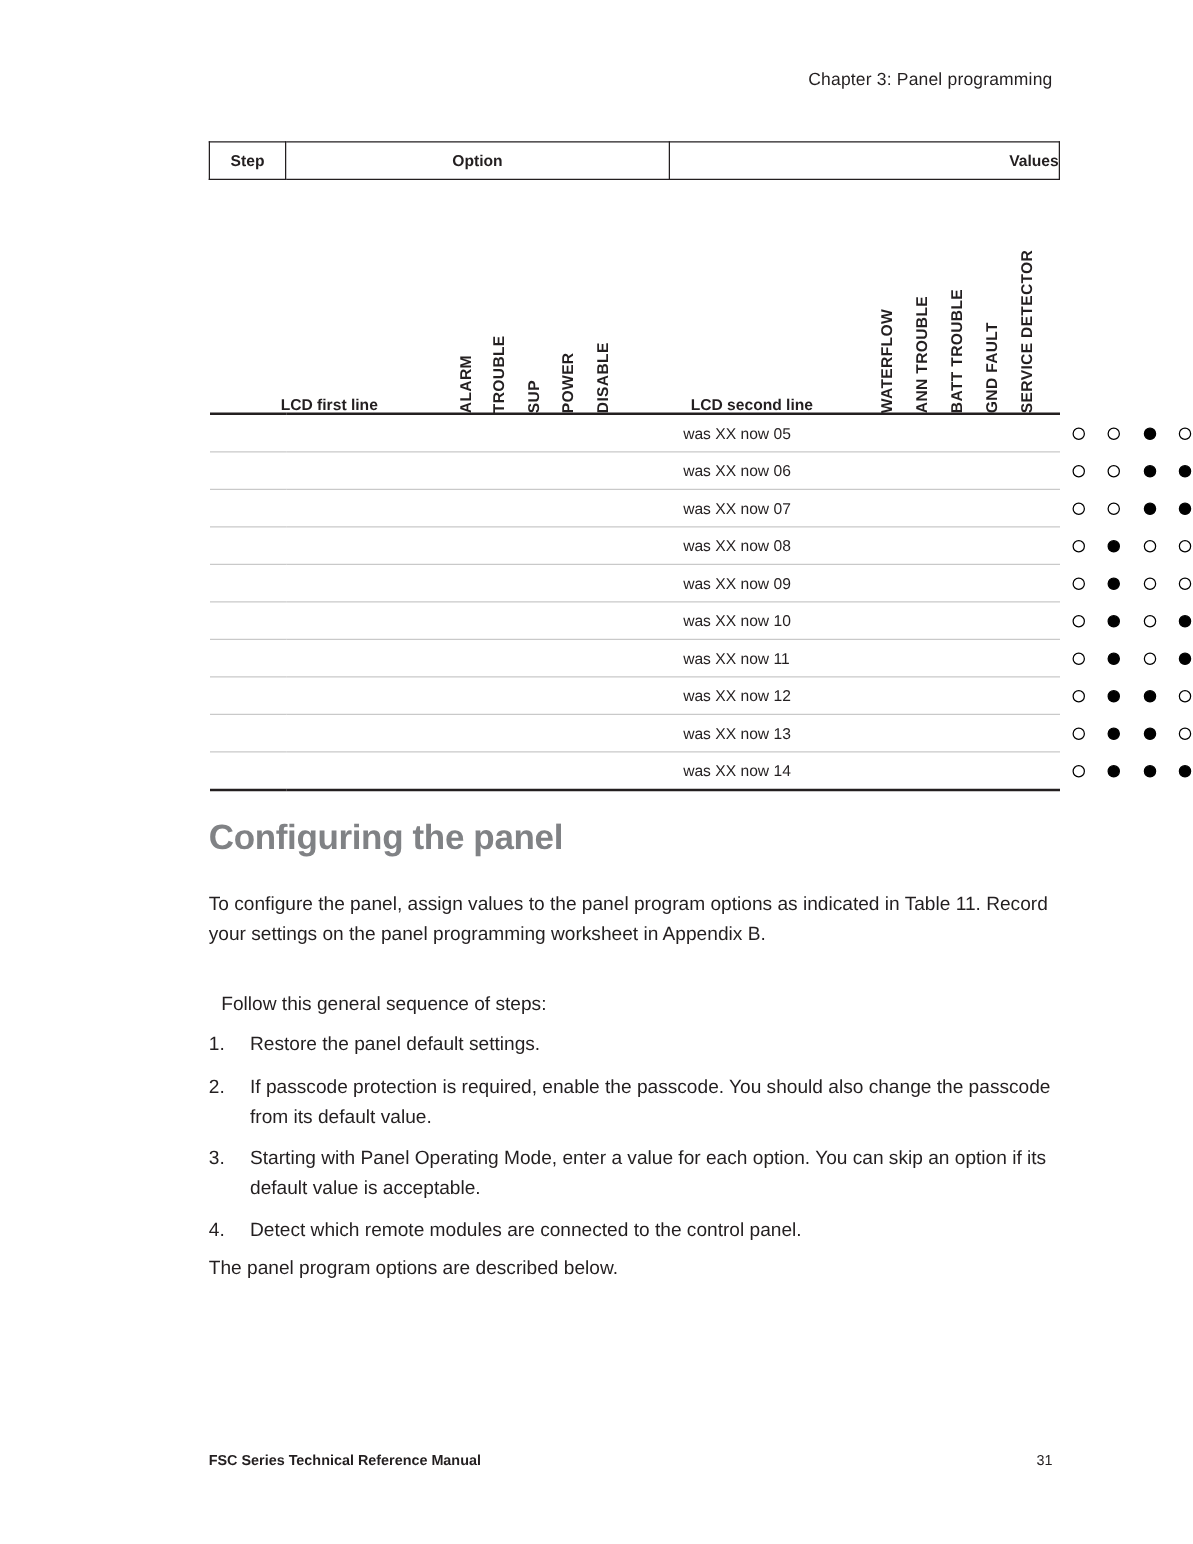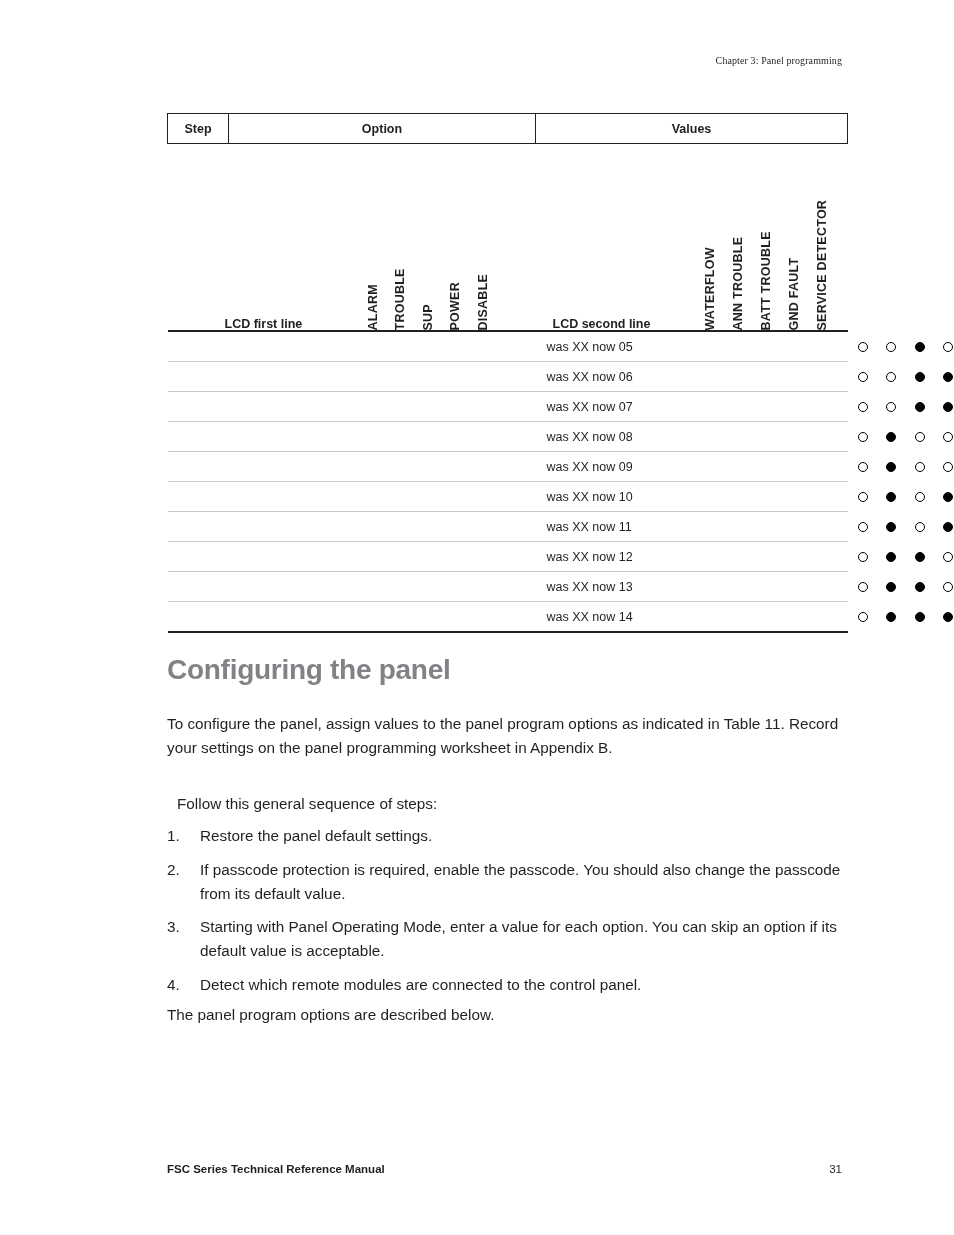--- a/index.html
+++ b/index.html
@@ -22,25 +22,24 @@
     width: 954px;
     height: 1235px;
     overflow: hidden;
   }
 
   
   .running-head {
     position: absolute;
     top: 55px;
     right: 112px;
-    font-size: 10px;
+    font-size: 14px;
     color: #231f20;
     letter-spacing: 0.01em;
     white-space: nowrap;
-    font-family: Liberation Serif, serif;
   }
 
   
   .table-wrap {
     position: absolute;
     left: 167px;
     top: 113px;
     width: 677px;
   }
 
@@ -56,21 +55,21 @@
     height: 29px;
     font-size: 12.5px;
     font-weight: bold;
     color: #231f20;
     padding: 0;
     vertical-align: middle;
     background: #ffffff;
   }
   .hdr-step  { width: 60px;  text-align: center; }
   .hdr-option{ width: 306px; text-align: center; }
-  .hdr-values{ width: 311px; text-align: center; }
+  .hdr-values{ width: 311px; text-align: right; }
 
   
   .capband {
     position: relative;
     height: 186px;
   }
   .capband td { padding: 0; border: 0; height: 186px; }
 
   .cap-inner {
     position: relative;

